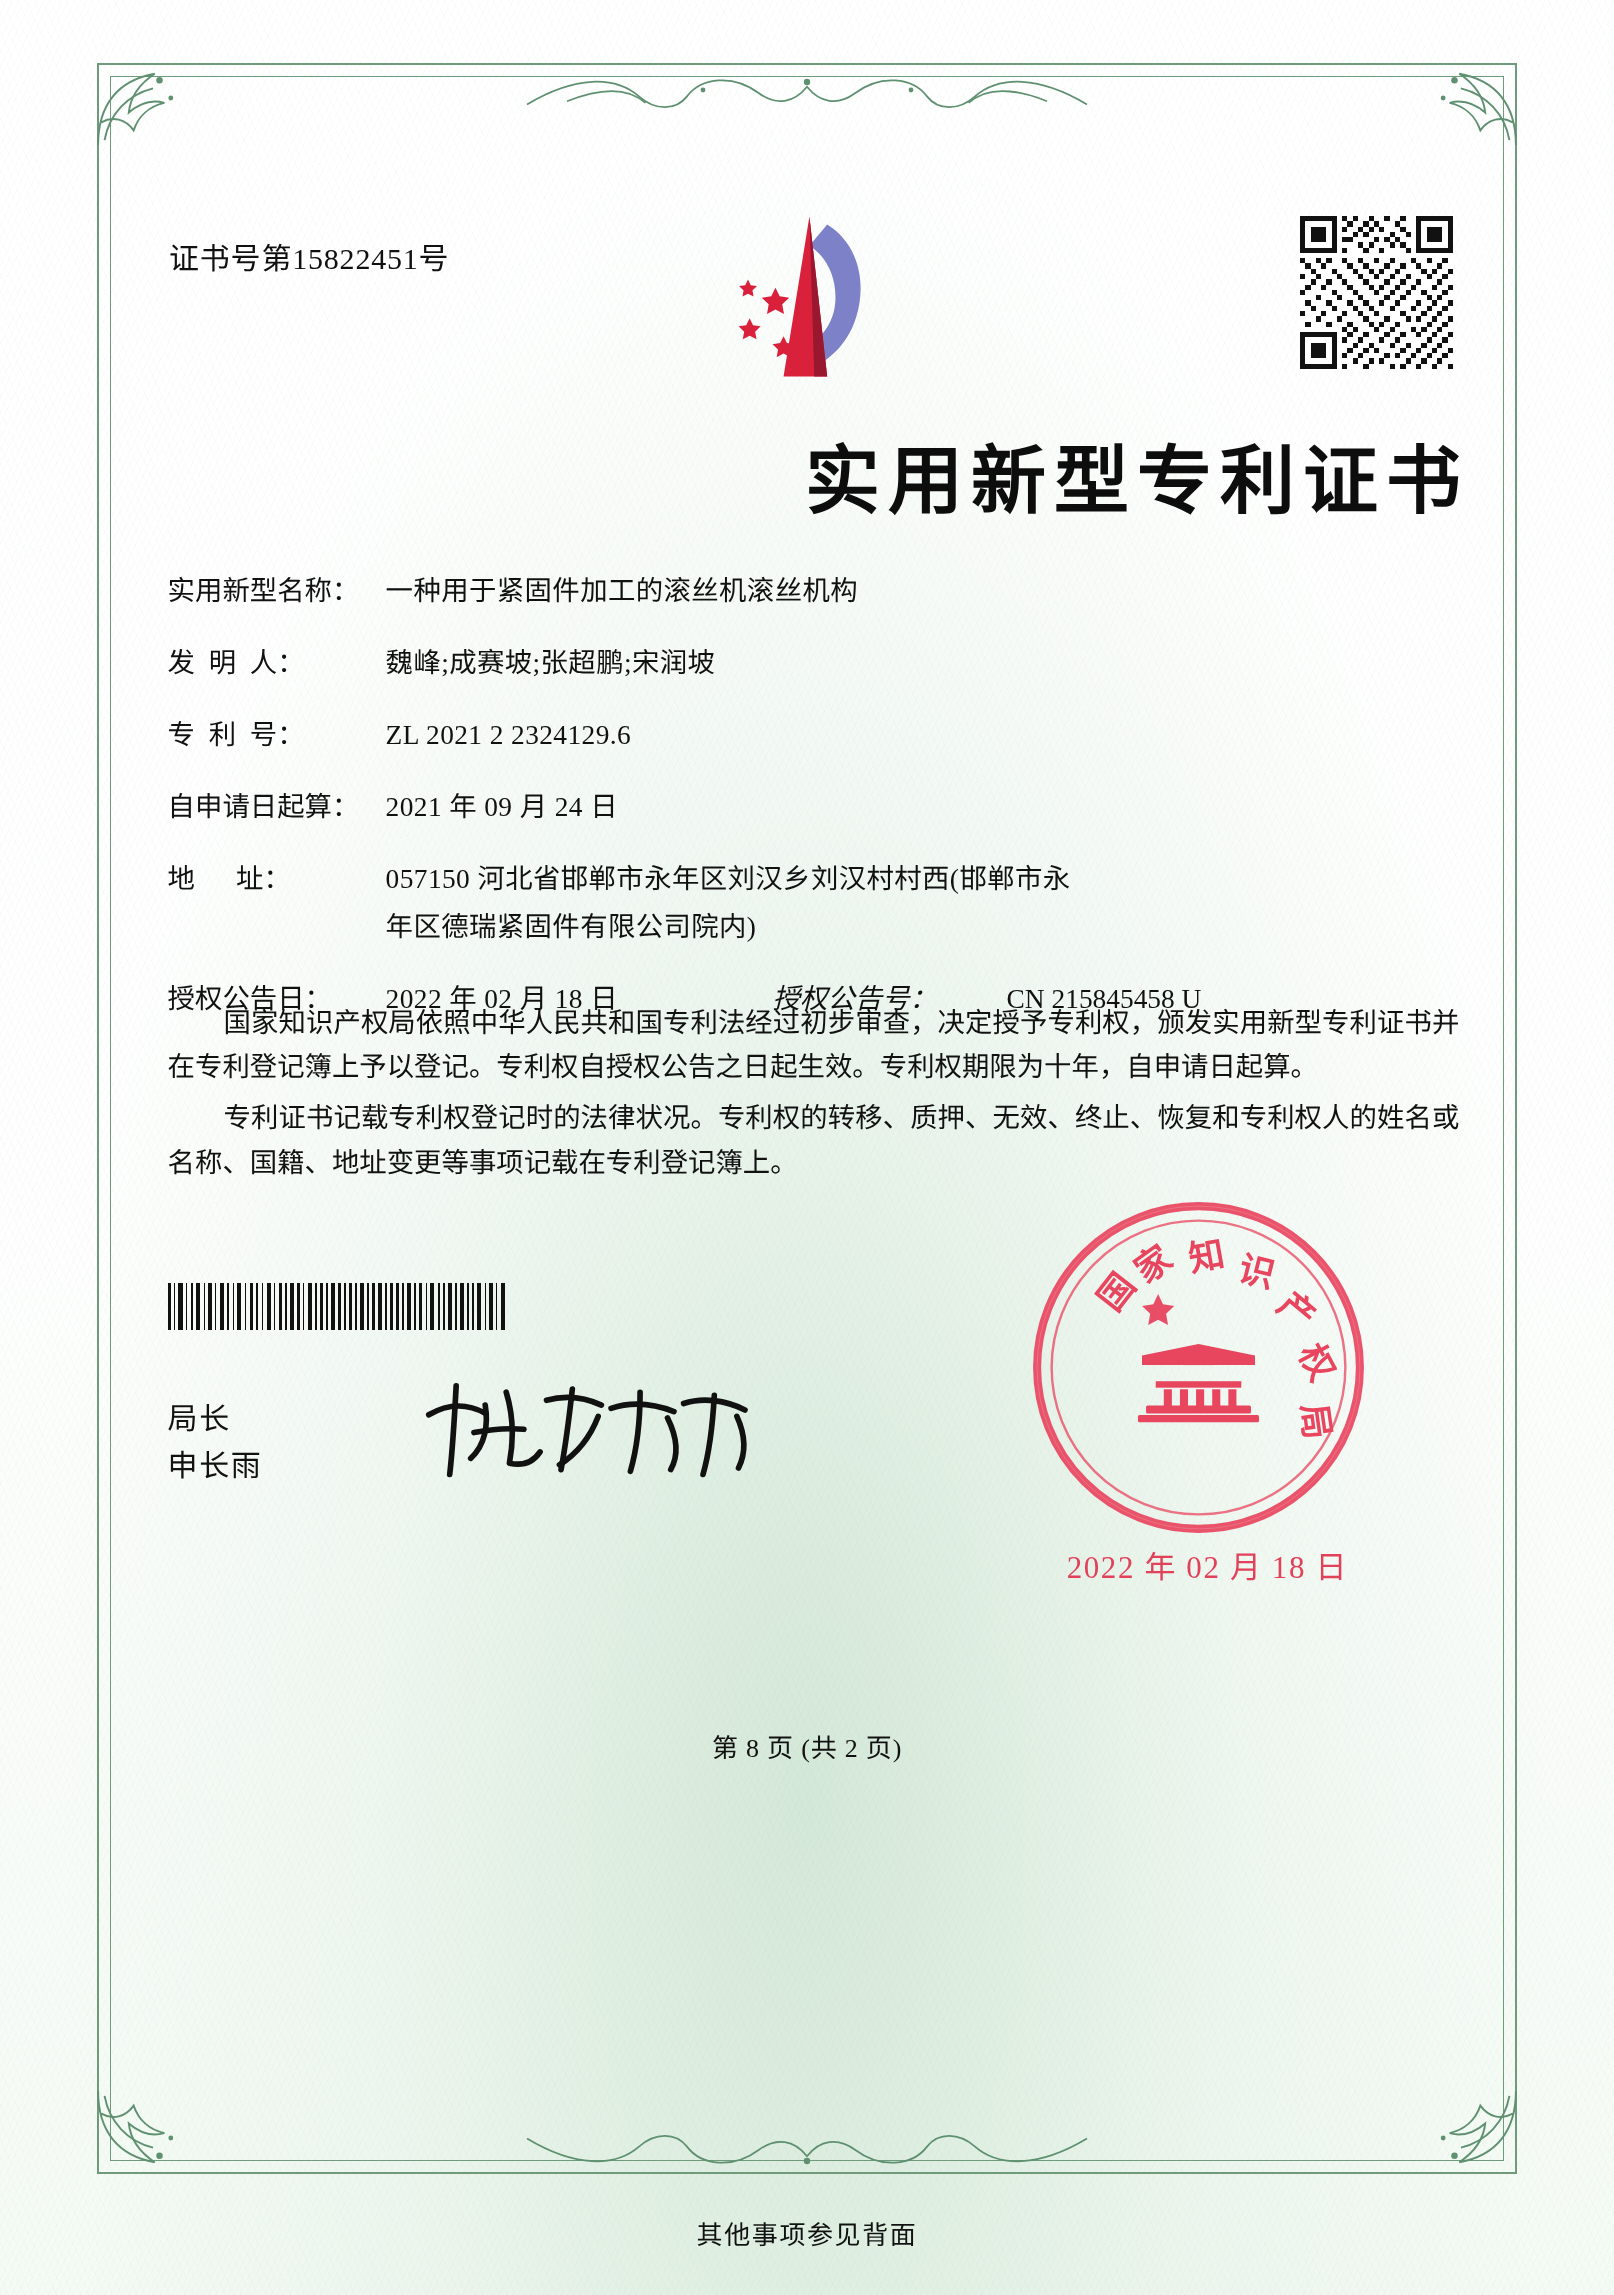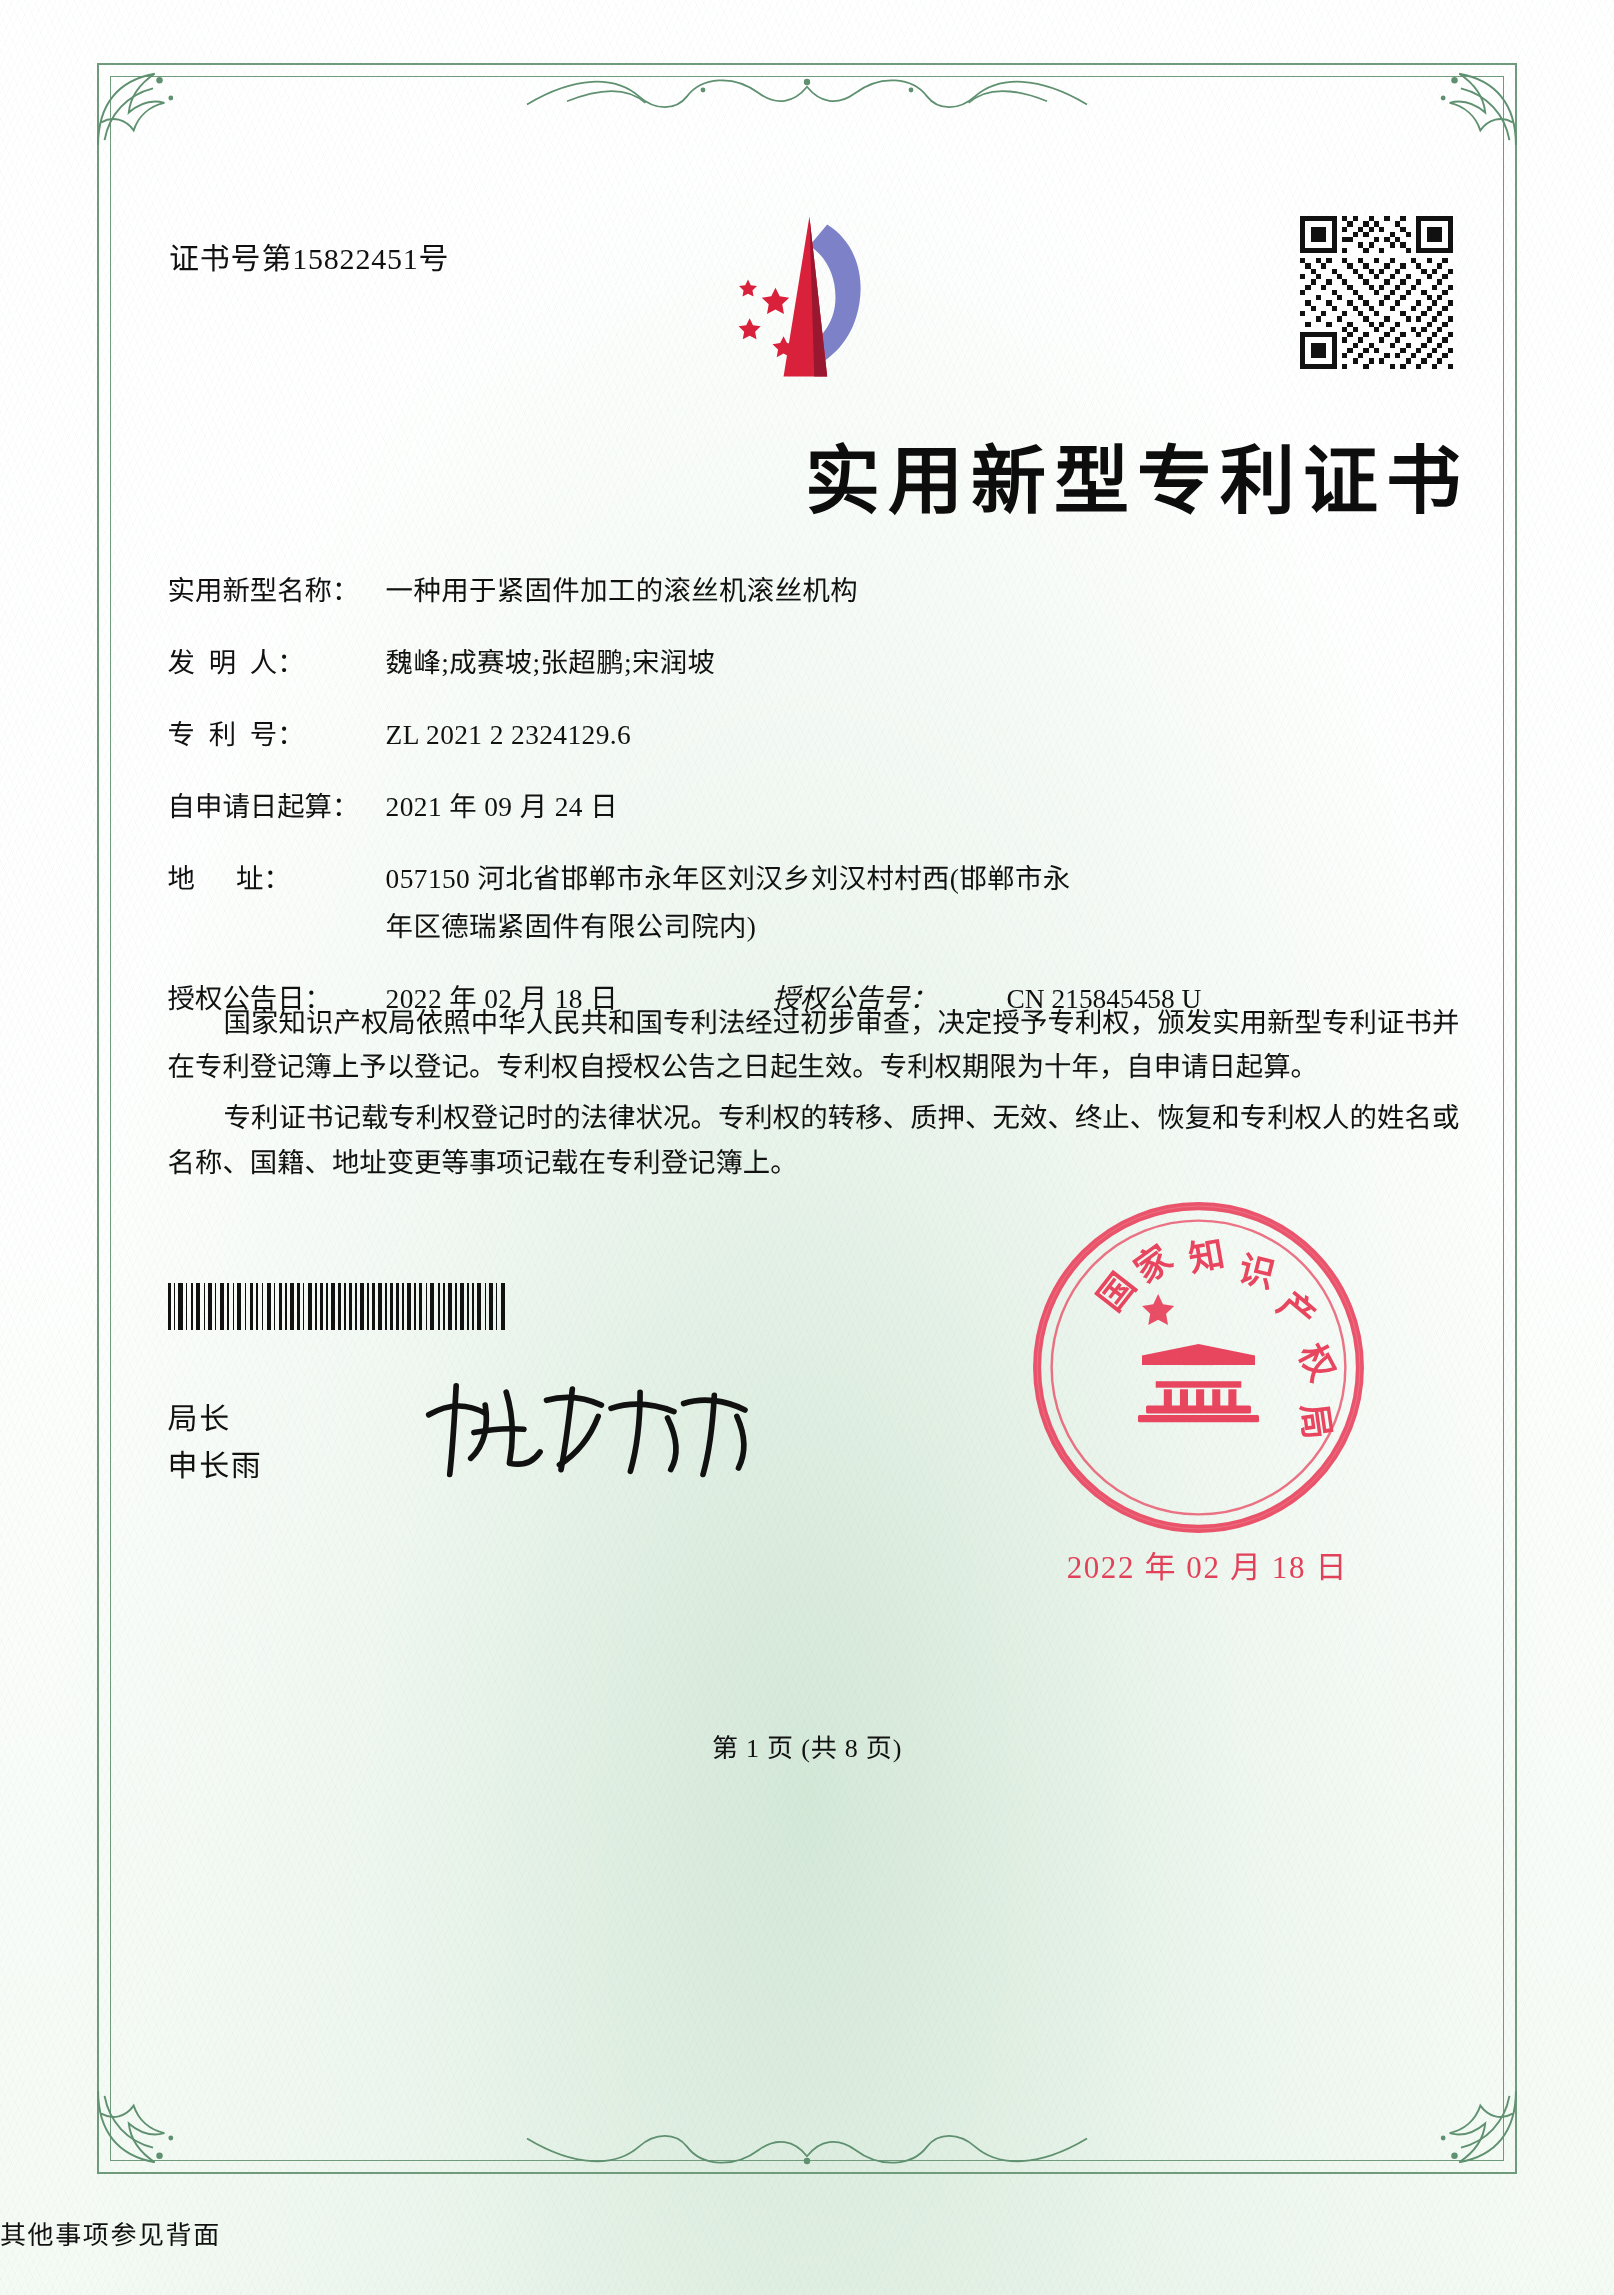--- a/index.html
+++ b/index.html
@@ -169,21 +169,21 @@
     font-family:"Liberation Serif", serif;
   }
 
   .page-num{
     position:absolute;left:0;right:0;top:1606px;
     text-align:center;font-size:26px;color:#111;letter-spacing:0.8px;
   }
 
   .footer-note{
     position:absolute;left:0;right:0;bottom:44px;
-    text-align:left;font-size:26px;color:#111;letter-spacing:1.6px;
+    text-align:center;font-size:26px;color:#111;letter-spacing:1.6px;
   }
 </style>
 </head>
 <body>
 
 <div class="page">
   <div class="paper-texture"></div>
 
   <div class="frame-outer"></div>
   <div class="frame-inner"></div>
@@ -628,18 +628,18 @@
           <text x="310" y="142" transform="rotate(40 310 142)">产</text>
           <text x="338" y="196" transform="rotate(62 338 196)">权</text>
           <text x="342" y="262" transform="rotate(82 342 262)">局</text>
         </g>
         <circle cx="215" cy="215" r="200" fill="none" stroke="#ffffff" stroke-width="1" opacity="0.2"></circle>
       </svg>
     </div>
 
     <div class="seal-date">2022 年 02 月 18 日</div>
 
-    <div class="page-num">第 1 页 (共 8 页)</div>
+    <div class="page-num">第 8 页 (共 2 页)</div>
   </div>
 
   <div class="footer-note">其他事项参见背面</div>
 </div>
 
 
 </body></html>

